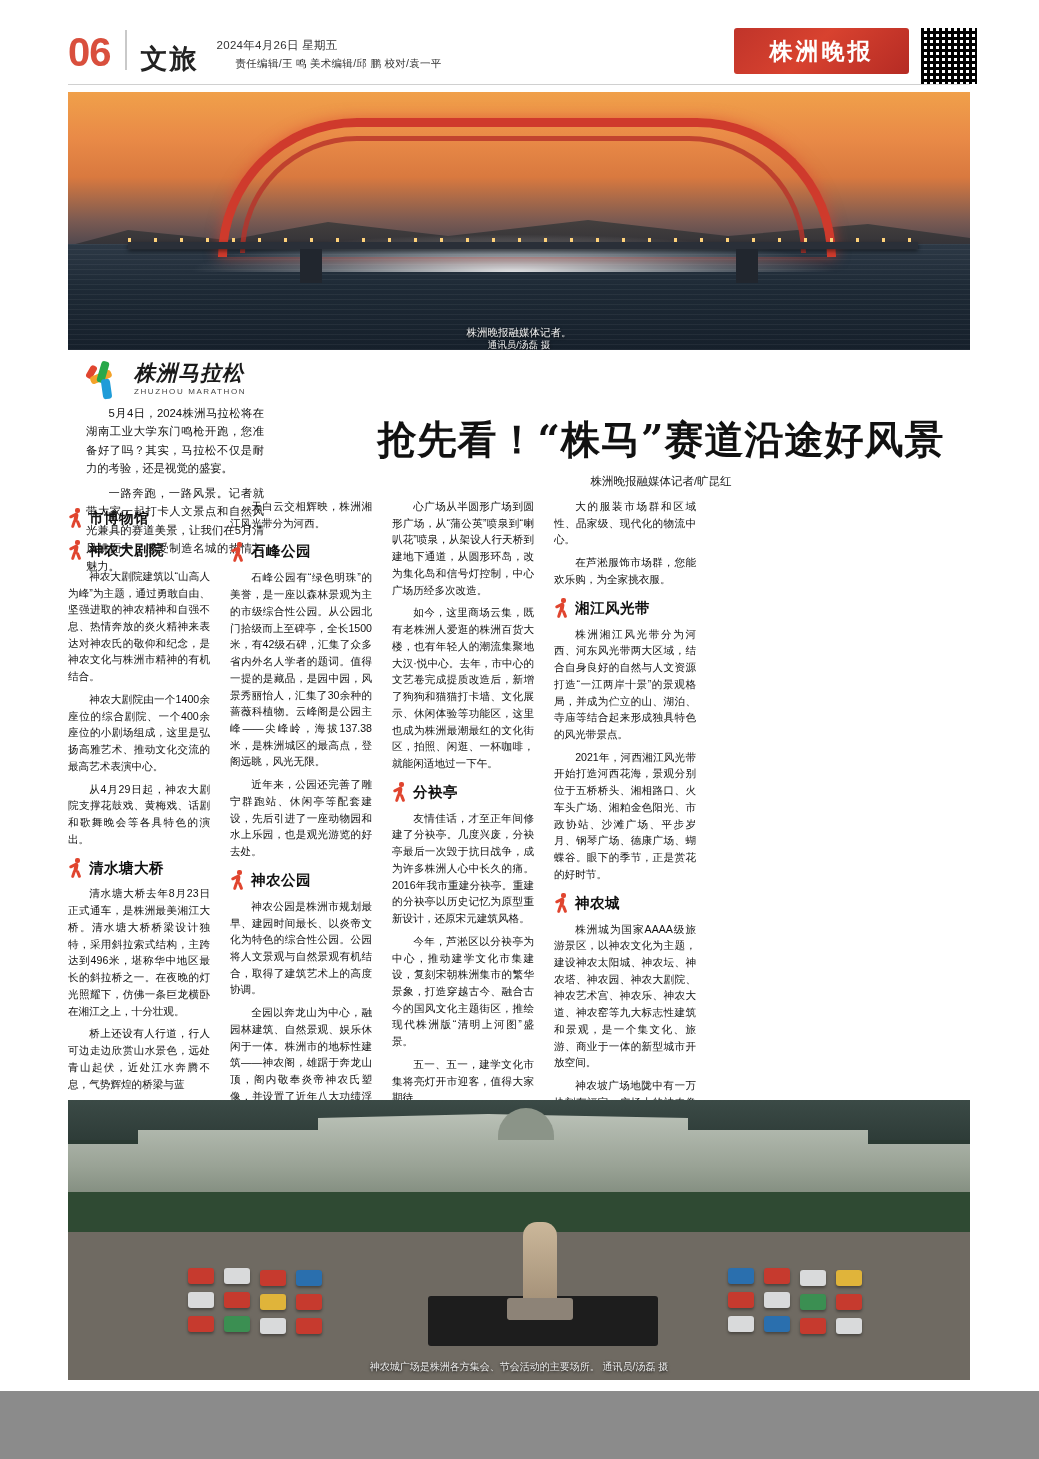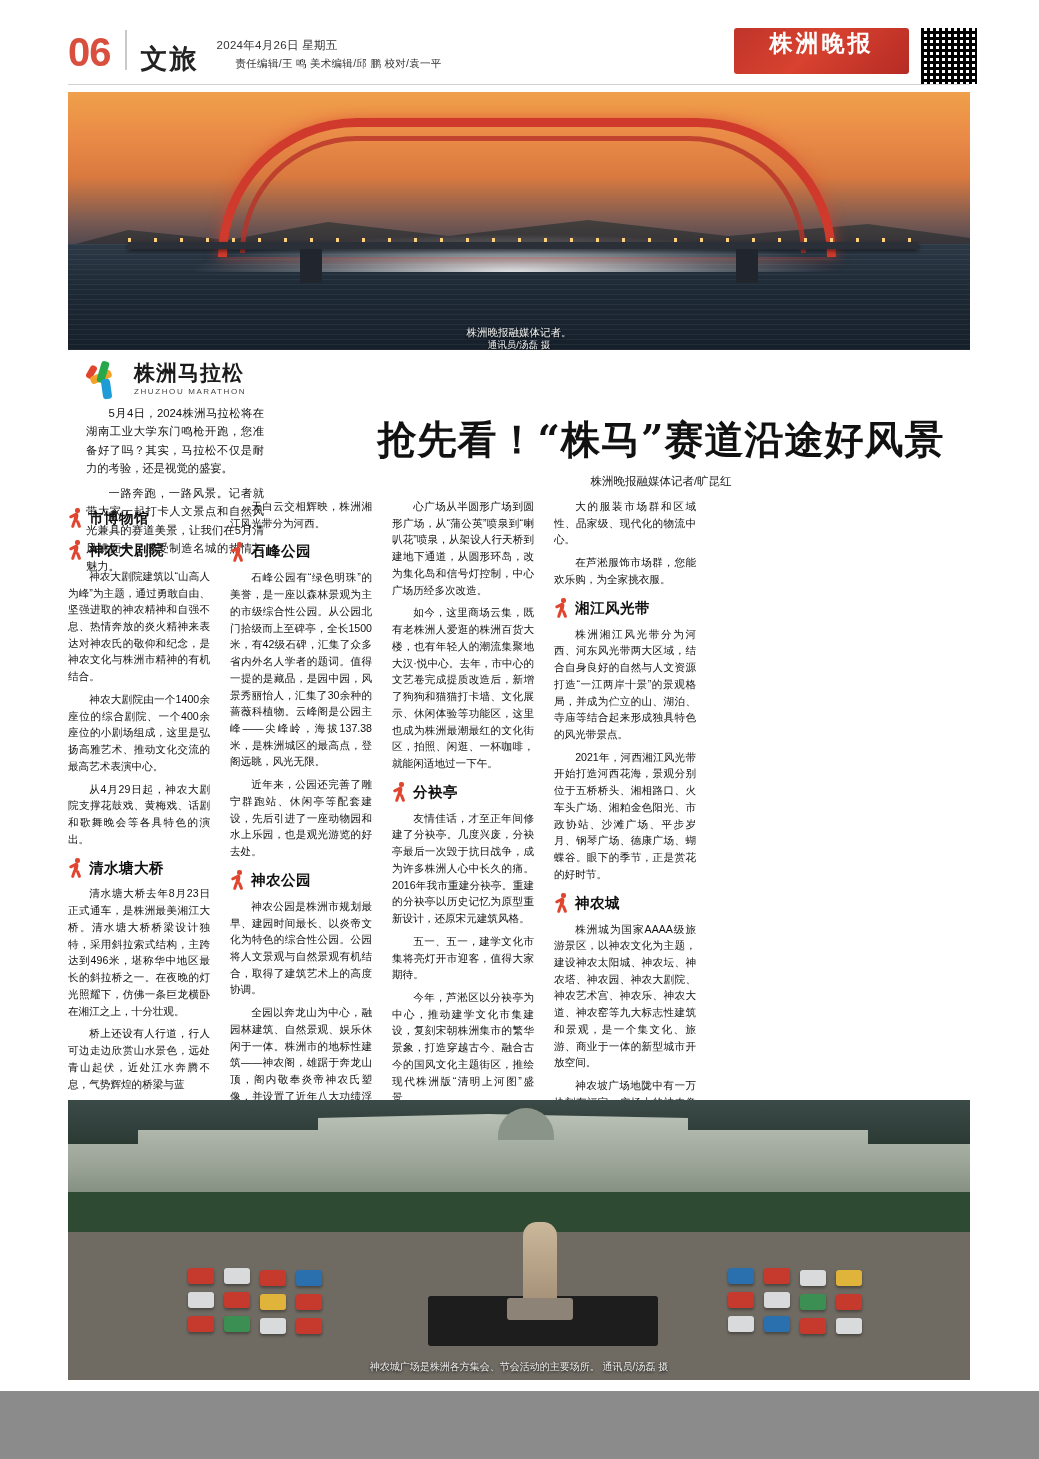--- a/index.html
+++ b/index.html
@@ -12,21 +12,21 @@
   .mh-inner{position:absolute;left:68px;top:30px;display:flex;align-items:flex-end;}
   .pagenum{font-size:40px;font-weight:bold;color:#d94f3d;line-height:1;letter-spacing:-1px;}
   .mh-divider{width:2px;height:40px;background:#c9c9c9;margin:0 14px 2px 14px;}
   .section-title{font-family:"DejaVu Sans",sans-serif;font-size:27px;font-weight:bold;color:#222;line-height:1;letter-spacing:2px;}
   .mh-meta{margin-left:18px;padding-bottom:1px;}
   .mh-date{font-size:11.5px;color:#333;letter-spacing:.3px;margin-bottom:4px;}
   .mh-credits{font-size:10.5px;color:#333;letter-spacing:.3px;margin-left:19px;}
   .mh-rule{position:absolute;left:68px;top:84px;width:902px;height:1px;background:#d0d0d0;}
   .logo-box{position:absolute;right:130px;top:28px;width:175px;height:46px;
      background:linear-gradient(135deg,#c0342a 0%,#d8422f 45%,#b52b24 100%);
-     border-radius:3px;display:flex;justify-content:center;}
+     border-radius:3px;display:flex;align-items:center;justify-content:center;}
   .logo-text{color:#fff;font-family:"DejaVu Serif",serif;font-size:23px;font-weight:bold;letter-spacing:3px;}
   .qr{position:absolute;right:60px;top:26px;width:56px;height:56px;background:#fff;
       background-image:
         repeating-linear-gradient(0deg,#111 0 3px,transparent 3px 6px),
         repeating-linear-gradient(90deg,#111 0 3px,transparent 3px 6px);
       background-size:6px 6px,6px 6px;border:2px solid #fff;filter:contrast(1.2);}
 
   
   .hero{position:absolute;left:68px;top:92px;width:902px;height:258px;overflow:hidden;}
   .hero-sky{position:absolute;inset:0;
@@ -54,21 +54,21 @@
 
   
   .mlogo{position:absolute;left:86px;top:356px;width:190px;height:46px;display:flex;align-items:center;}
   .mlogo-mark{width:40px;height:40px;position:relative;flex:0 0 40px;}
   .mlogo-mark span{position:absolute;border-radius:3px;}
   .m1{left:13px;top:2px;width:8px;height:22px;background:#27a84a;transform:rotate(16deg);}
   .m2{left:4px;top:14px;width:22px;height:8px;background:#f3a229;transform:rotate(-22deg);}
   .m3{left:16px;top:20px;width:9px;height:20px;background:#1f9cd8;transform:rotate(-8deg);}
   .m4{left:2px;top:6px;width:7px;height:14px;background:#e0452f;transform:rotate(30deg);}
   .mlogo-tx{margin-left:8px;}
-  .mlogo-cn{font-family:"DejaVu Serif",serif;font-size:21px;font-weight:bold;color:#1a1a1a;letter-spacing:1px;line-height:1;}
+  .mlogo-cn{font-family:"DejaVu Serif",serif;font-size:21px;font-weight:bold;color:#1a1a1a;letter-spacing:1px;line-height:1;font-style:italic;}
   .mlogo-en{font-size:8px;color:#444;letter-spacing:1.6px;margin-top:4px;}
 
   
   .headline{position:absolute;left:352px;top:418px;width:618px;text-align:center;
      font-family:"DejaVu Serif",serif;font-size:39px;font-weight:bold;color:#111;letter-spacing:1px;line-height:1.12;}
   .byline{position:absolute;left:352px;top:474px;width:618px;text-align:center;font-size:11.5px;color:#222;}
 
   
   .intro{position:absolute;left:86px;top:404px;width:178px;font-size:11.3px;line-height:1.62;color:#111;text-align:justify;}
   .intro p{margin:0 0 7px 0;text-indent:2em;}
@@ -264,22 +264,22 @@
           <span class="runner">
               <i class="r-head"></i>
               <i class="r-body"></i>
               <i class="r-arm"></i>
               <i class="r-leg1"></i>
               <i class="r-leg2"></i>
             </span>
           <h3>分袂亭</h3>
         </div>
         <p>友情佳话，才至正年间修建了分袂亭。几度兴废，分袂亭最后一次毁于抗日战争，成为许多株洲人心中长久的痛。2016年我市重建分袂亭。重建的分袂亭以历史记忆为原型重新设计，还原宋元建筑风格。</p>
+        <p>今年，芦淞区以分袂亭为中心，推动建学文化市集建设，复刻宋朝株洲集市的繁华景象，打造穿越古今、融合古今的国风文化主题街区，推绘现代株洲版“清明上河图”盛景。</p>
         <p>五一、五一，建学文化市集将亮灯开市迎客，值得大家期待。</p>
-        <p>今年，芦淞区以分袂亭为中心，推动建学文化市集建设，复刻宋朝株洲集市的繁华景象，打造穿越古今、融合古今的国风文化主题街区，推绘现代株洲版“清明上河图”盛景。</p>
       </div>
       <div class="sec">
         <div class="sechead">
           <span class="runner">
               <i class="r-head"></i>
               <i class="r-body"></i>
               <i class="r-arm"></i>
               <i class="r-leg1"></i>
               <i class="r-leg2"></i>
             </span>

